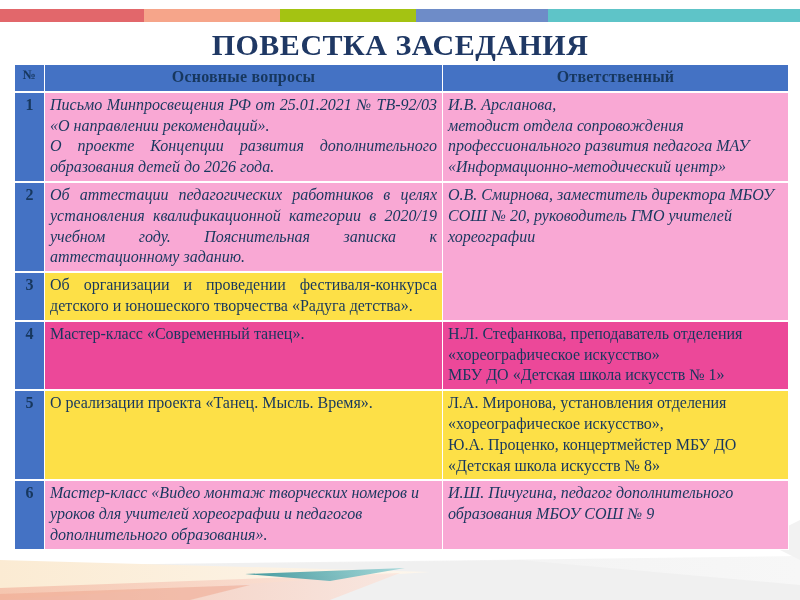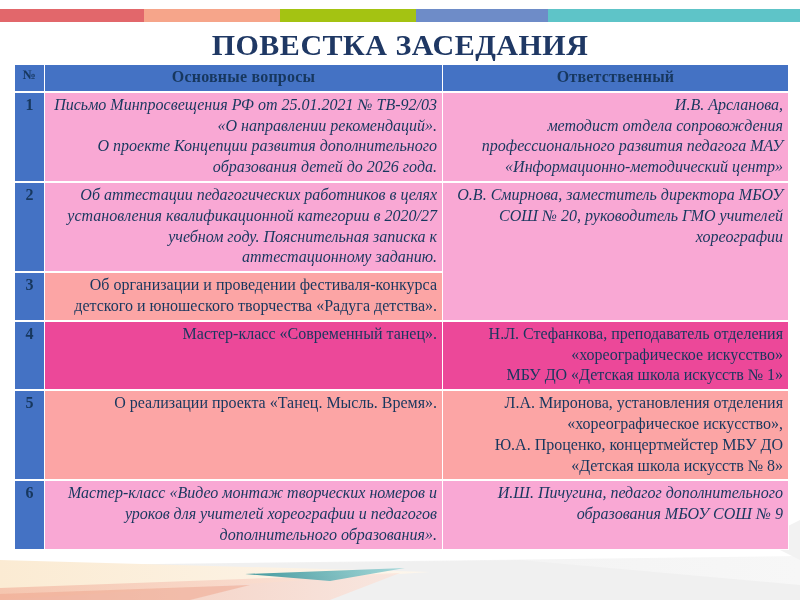--- a/index.html
+++ b/index.html
@@ -95,27 +95,27 @@
     background: #4472C4;
     color: #ffffff;
     text-align: center;
     font-weight: bold;
     font-size: 13.5px;
     vertical-align: top;
     padding-top: 2px;
   }
   
   td.shade-light { background: #f9a8d4; font-style: italic; }
-  td.shade-mid   { background: #fca5a5; }
+  td.shade-mid   { background: #fde047; }
   td.shade-pale  { background: #ec4899; }
 
   td.just { text-align: justify; text-justify: inter-word; }
   td.left { text-align: left; }
 
-  .cellline { display: block; text-align: right; }
+  .cellline { display: block; }
 
   
   tbody tr td { border-top: 1px solid #ffffff; }
 </style>
 </head>
 <body>
 
 <div class="slide-bg">
   <svg viewBox="0 0 800 600" xmlns="http://www.w3.org/2000/svg" aria-hidden="true">
     <defs>
@@ -180,21 +180,21 @@
             <span class="cellline">О проекте Концепции развития дополнительного образования детей до 2026 года.</span>
           </td>
           <td class="shade-light left">
             <span class="cellline">И.В. Арсланова,</span>
             <span class="cellline">методист отдела сопровождения профессионального развития педагога МАУ «Информационно-методический центр»</span>
           </td>
         </tr>
         <tr>
           <td class="num">2</td>
           <td class="shade-light just">
-            <span class="cellline">Об аттестации педагогических работников в целях установления квалификационной категории в 2020/27 учебном году. Пояснительная записка к аттестационному заданию.</span>
+            <span class="cellline">Об аттестации педагогических работников в целях установления квалификационной категории в 2020/19 учебном году. Пояснительная записка к аттестационному заданию.</span>
           </td>
           <td class="shade-light left" rowspan="2">
             <span class="cellline">О.В. Смирнова, заместитель директора МБОУ СОШ № 20, руководитель ГМО учителей хореографии</span>
           </td>
         </tr>
         <tr>
           <td class="num">3</td>
           <td class="shade-mid just">
             <span class="cellline">Об организации и проведении фестиваля-конкурса детского и юношеского творчества «Радуга детства».</span>
           </td>

